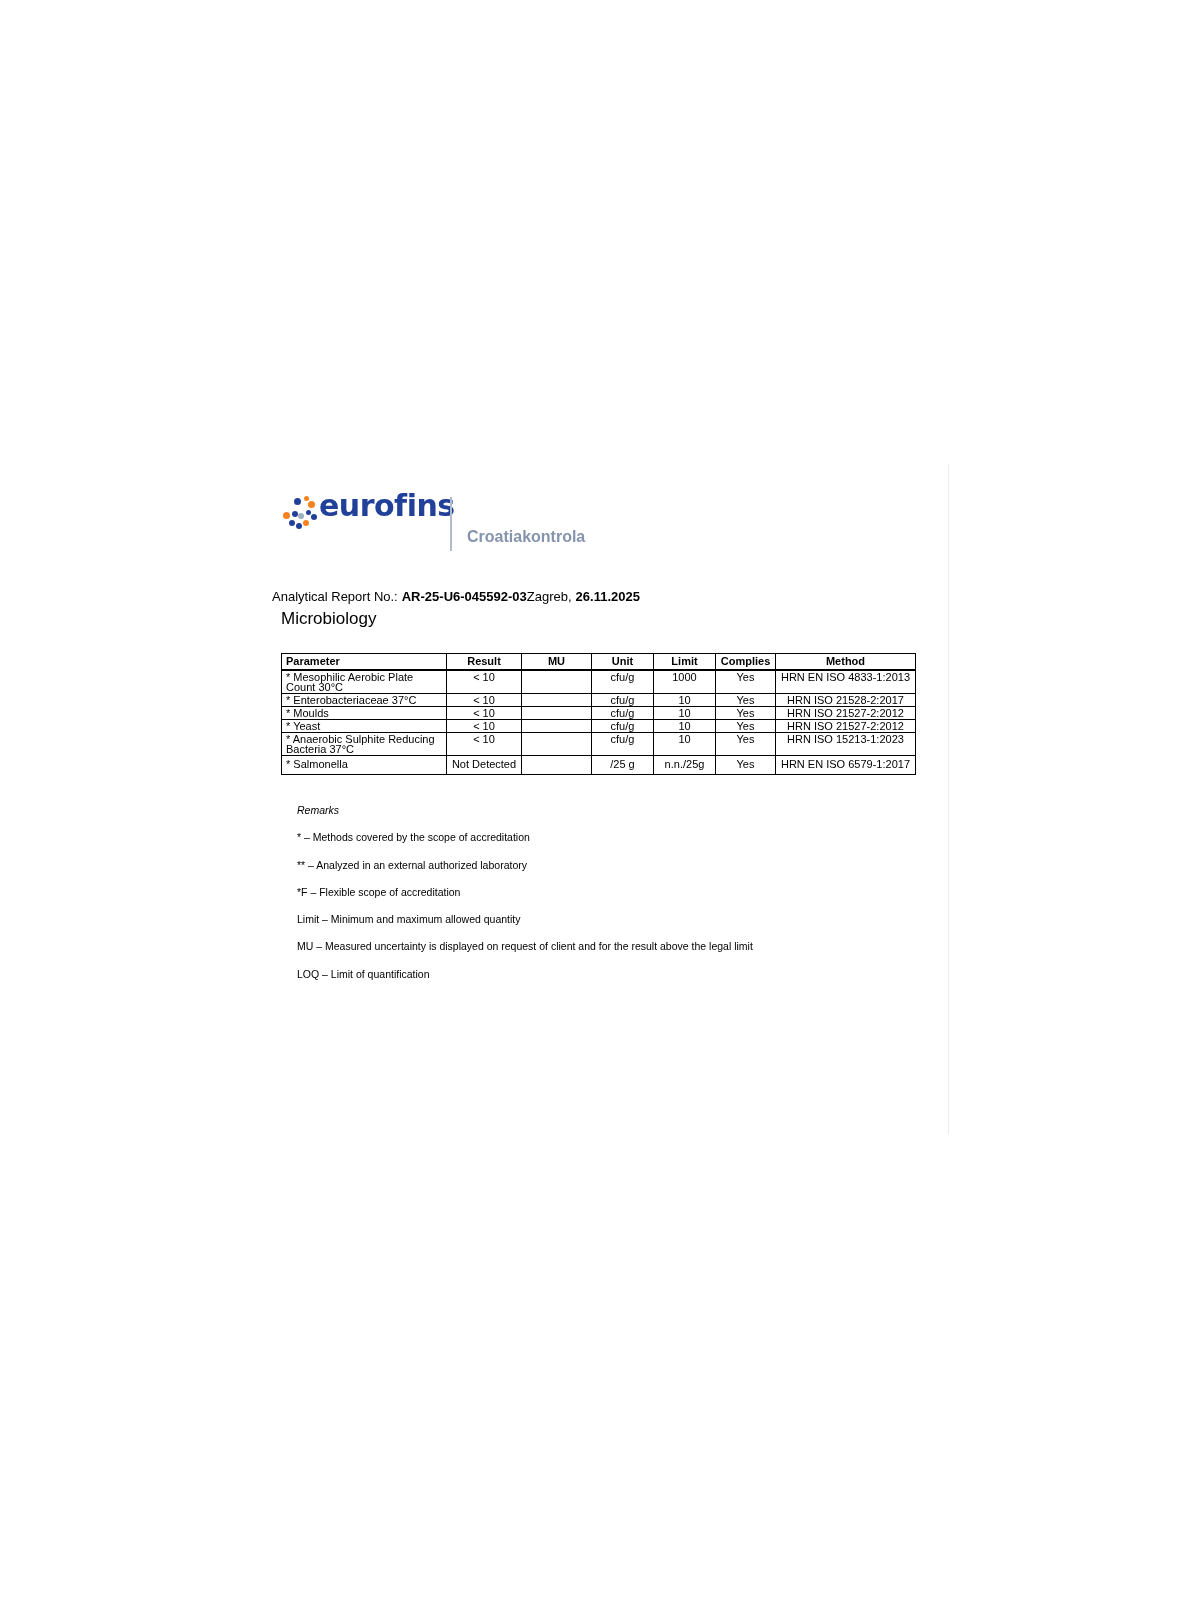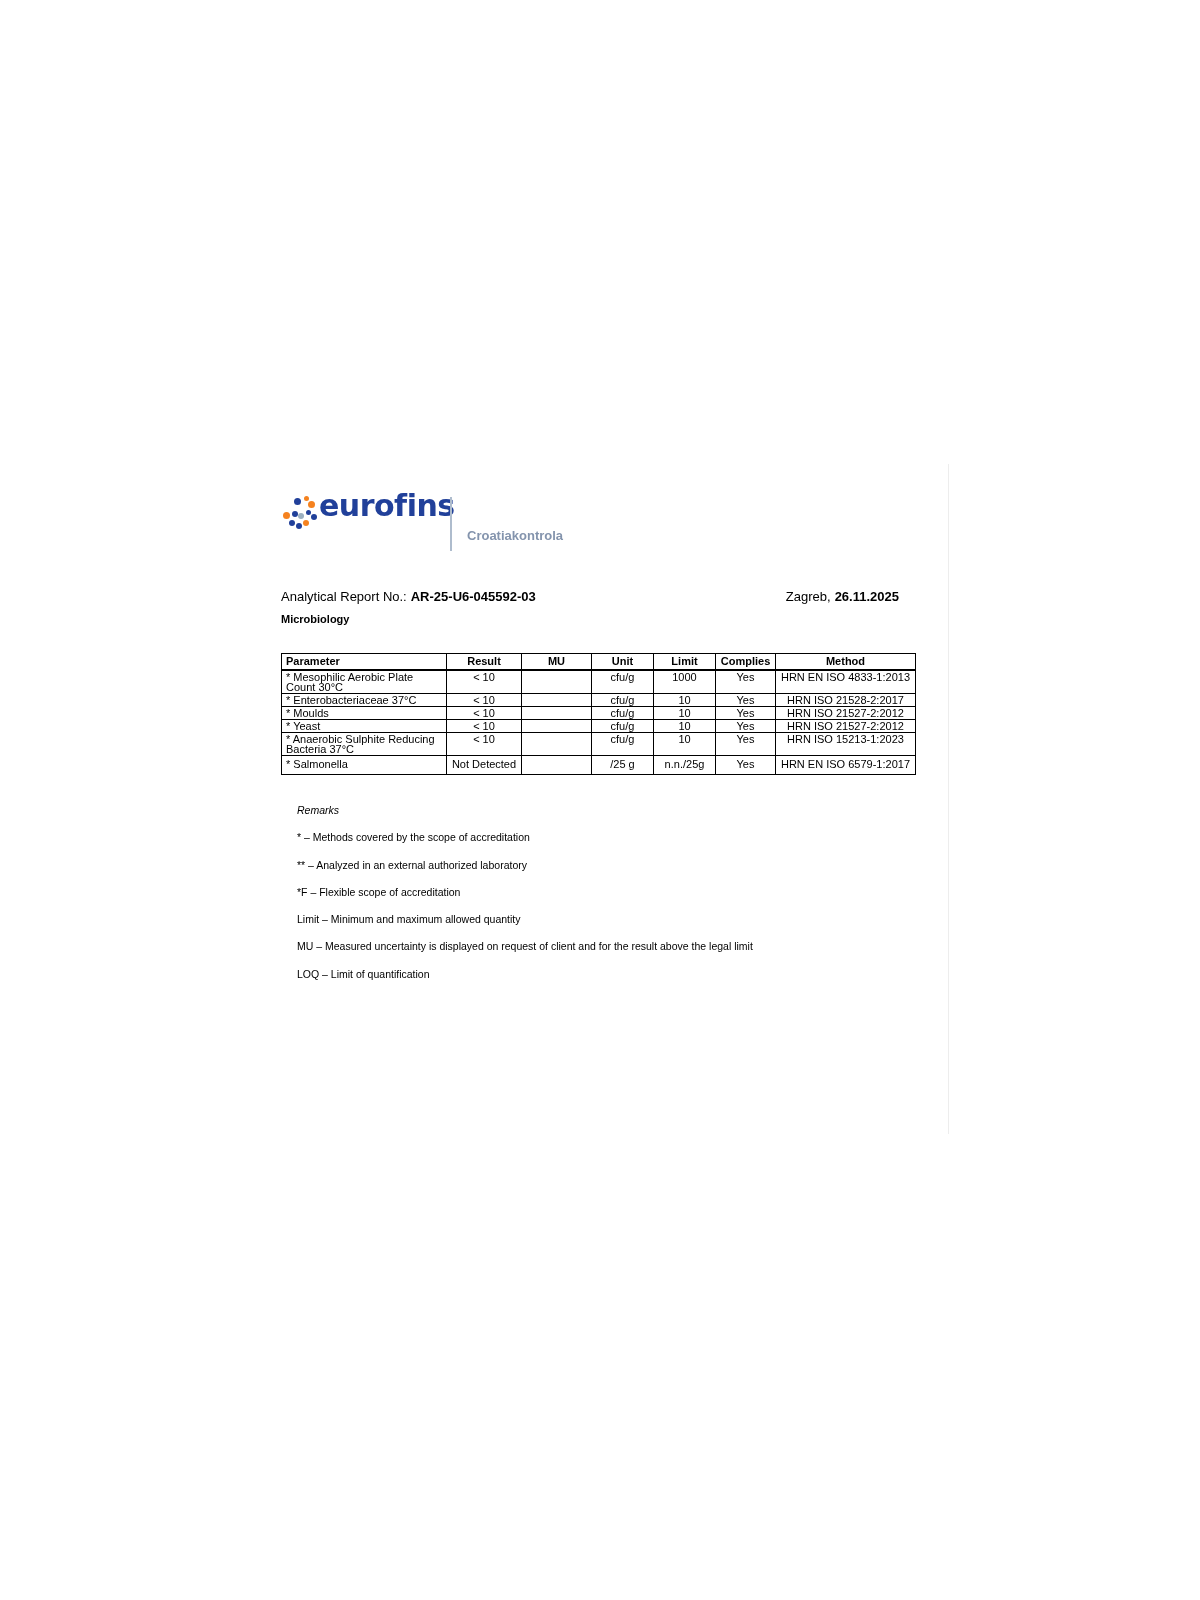--- a/index.html
+++ b/index.html
@@ -24,31 +24,31 @@
   .d8 {left:30px;top:25px;width:6px;height:6px;}
   .d9 {left:8px;top:31px;width:6px;height:6px;}
   .d10{left:15px;top:34px;width:6px;height:6px;}
   .d11{left:22px;top:31px;width:6px;height:6px;}
   .brand-name{
     position:absolute;left:38px;top:8px;font-family:"DejaVu Sans",sans-serif;
     font-size:30px;font-weight:bold;letter-spacing:-0.5px;color:#21409a;line-height:1;
   }
   .logo-divider{position:absolute;left:169px;top:14px;width:2px;height:54px;background:#aebccd;}
   .division-name{
-    position:absolute;left:186px;top:46px;font-size:13px;font-weight:bold;color:#8494ad;line-height:1;
+    position:absolute;left:186px;top:46px;font-size:16px;font-weight:bold;color:#8494ad;line-height:1;
   }
   
   .report-line{
-    position:absolute;left:281px;top:589px;width:618px;
-    display:flex;justify-content:space-between;font-size:13px;line-height:15px;gap:32px;
+    position:absolute;left:272px;top:589px;width:618px;
+    display:flex;font-size:13px;line-height:15px;
   }
   .report-line .bold{font-weight:bold;}
   .report-line .gap{display:inline-block;width:4px;}
   
-  .section-title{position:absolute;left:281px;top:611px;font-size:11px;font-weight:bold;line-height:16px;}
+  .section-title{position:absolute;left:281px;top:611px;font-size:17px;font-weight:normal;line-height:16px;}
   
   .results-table{
     position:absolute;left:281px;top:653px;width:634px;
     border-collapse:collapse;table-layout:fixed;font-size:11px;line-height:10px;
   }
   .results-table th,.results-table td{
     border:1px solid #000000;padding:1px 3px;vertical-align:top;text-align:center;
     overflow:hidden;
   }
   .results-table th{font-weight:bold;height:12px;border-bottom:2px solid #000000;padding-top:2px;}

